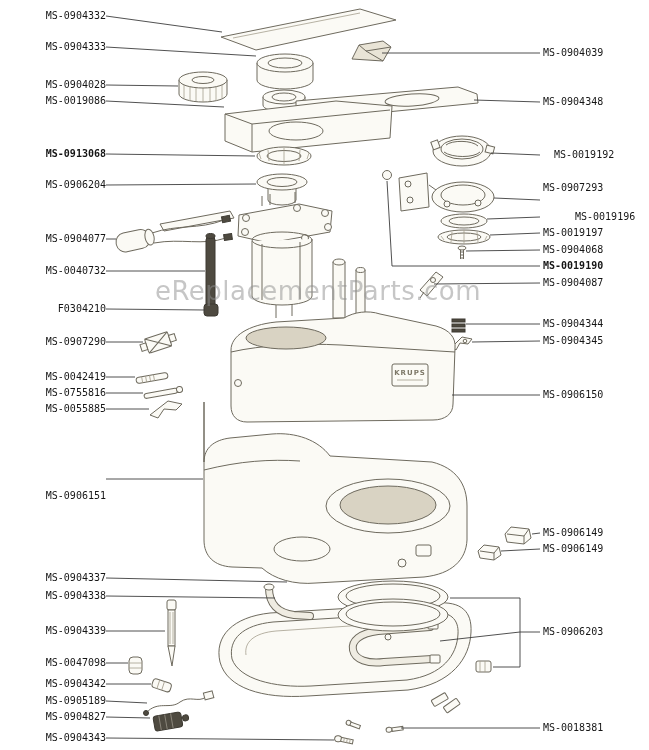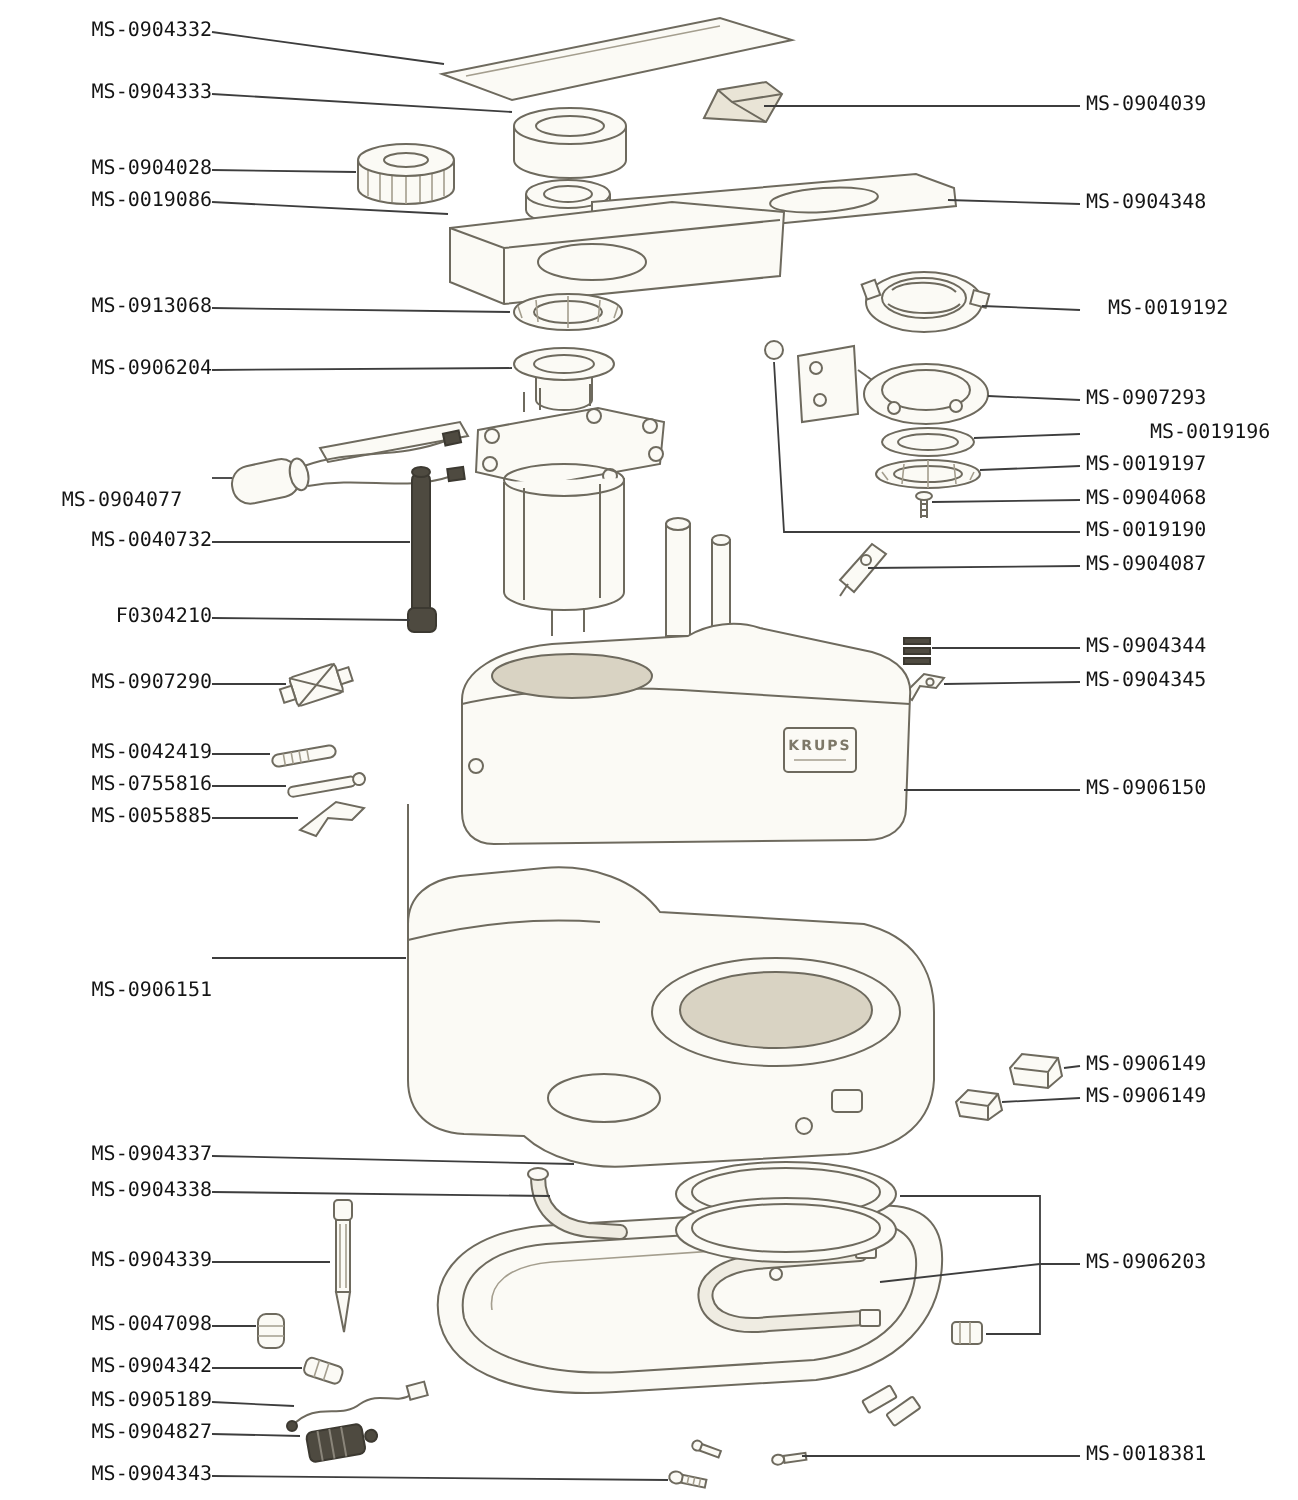--- a/index.html
+++ b/index.html
@@ -355,49 +355,50 @@
         <polyline points="520,632 440,641" class="leader"></polyline>
         <polyline points="520,632 520,667 493,667" class="leader"></polyline>
       </g>
   </svg>
 
   <div id="labels">
       <div class="part-label left" style="top: 8px;">MS-0904332</div>
       <div class="part-label left" style="top: 39px;">MS-0904333</div>
       <div class="part-label left" style="top: 77px;">MS-0904028</div>
       <div class="part-label left" style="top: 93px;">MS-0019086</div>
-      <div class="part-label left" style="top: 146px;">MS-0913068</div>
+      <div class="part-label left" style="top: 146px; font-weight: bold;">MS-0913068</div>
       <div class="part-label left" style="top: 177px;">MS-0906204</div>
-      <div class="part-label left" style="top: 243px; text-align: center;">MS-0904077</div>
+      <div class="part-label left" style="top: 231px;">MS-0904077</div>
       <div class="part-label left" style="top: 263px;">MS-0040732</div>
       <div class="part-label left" style="top: 301px;">F0304210</div>
       <div class="part-label left" style="top: 334px;">MS-0907290</div>
       <div class="part-label left" style="top: 369px;">MS-0042419</div>
       <div class="part-label left" style="top: 385px;">MS-0755816</div>
       <div class="part-label left" style="top: 401px;">MS-0055885</div>
       <div class="part-label left" style="top: 471px; margin-top: 17px;">MS-0906151</div>
       <div class="part-label left" style="top: 570px;">MS-0904337</div>
       <div class="part-label left" style="top: 588px;">MS-0904338</div>
       <div class="part-label left" style="top: 623px;">MS-0904339</div>
       <div class="part-label left" style="top: 655px;">MS-0047098</div>
       <div class="part-label left" style="top: 676px;">MS-0904342</div>
       <div class="part-label left" style="top: 693px;">MS-0905189</div>
       <div class="part-label left" style="top: 709px;">MS-0904827</div>
       <div class="part-label left" style="top: 730px;">MS-0904343</div>
       <div class="part-label right" style="top: 45px;">MS-0904039</div>
       <div class="part-label right" style="top: 94px;">MS-0904348</div>
       <div class="part-label right" style="top: 147px; padding-left: 11px;">MS-0019192</div>
-      <div class="part-label right" style="top: 192px;">MS-0907293</div>
+      <div class="part-label right" style="top: 180px;">MS-0907293</div>
       <div class="part-label right" style="top: 209px; padding-left: 32px;">MS-0019196</div>
       <div class="part-label right" style="top: 225px;">MS-0019197</div>
       <div class="part-label right" style="top: 242px;">MS-0904068</div>
-      <div class="part-label right" style="top: 258px;">MS-0019190</div>
+      <div class="part-label right" style="top: 258px; font-weight: bold;">MS-0019190</div>
       <div class="part-label right" style="top: 275px;">MS-0904087</div>
       <div class="part-label right" style="top: 316px;">MS-0904344</div>
       <div class="part-label right" style="top: 333px;">MS-0904345</div>
       <div class="part-label right" style="top: 387px;">MS-0906150</div>
       <div class="part-label right" style="top: 525px;">MS-0906149</div>
       <div class="part-label right" style="top: 541px;">MS-0906149</div>
       <div class="part-label right" style="top: 624px;">MS-0906203</div>
       <div class="part-label right" style="top: 720px;">MS-0018381</div>
     </div>
 
+  <div id="watermark">eReplacementParts.com</div>
 </div>
 
 </body></html>

